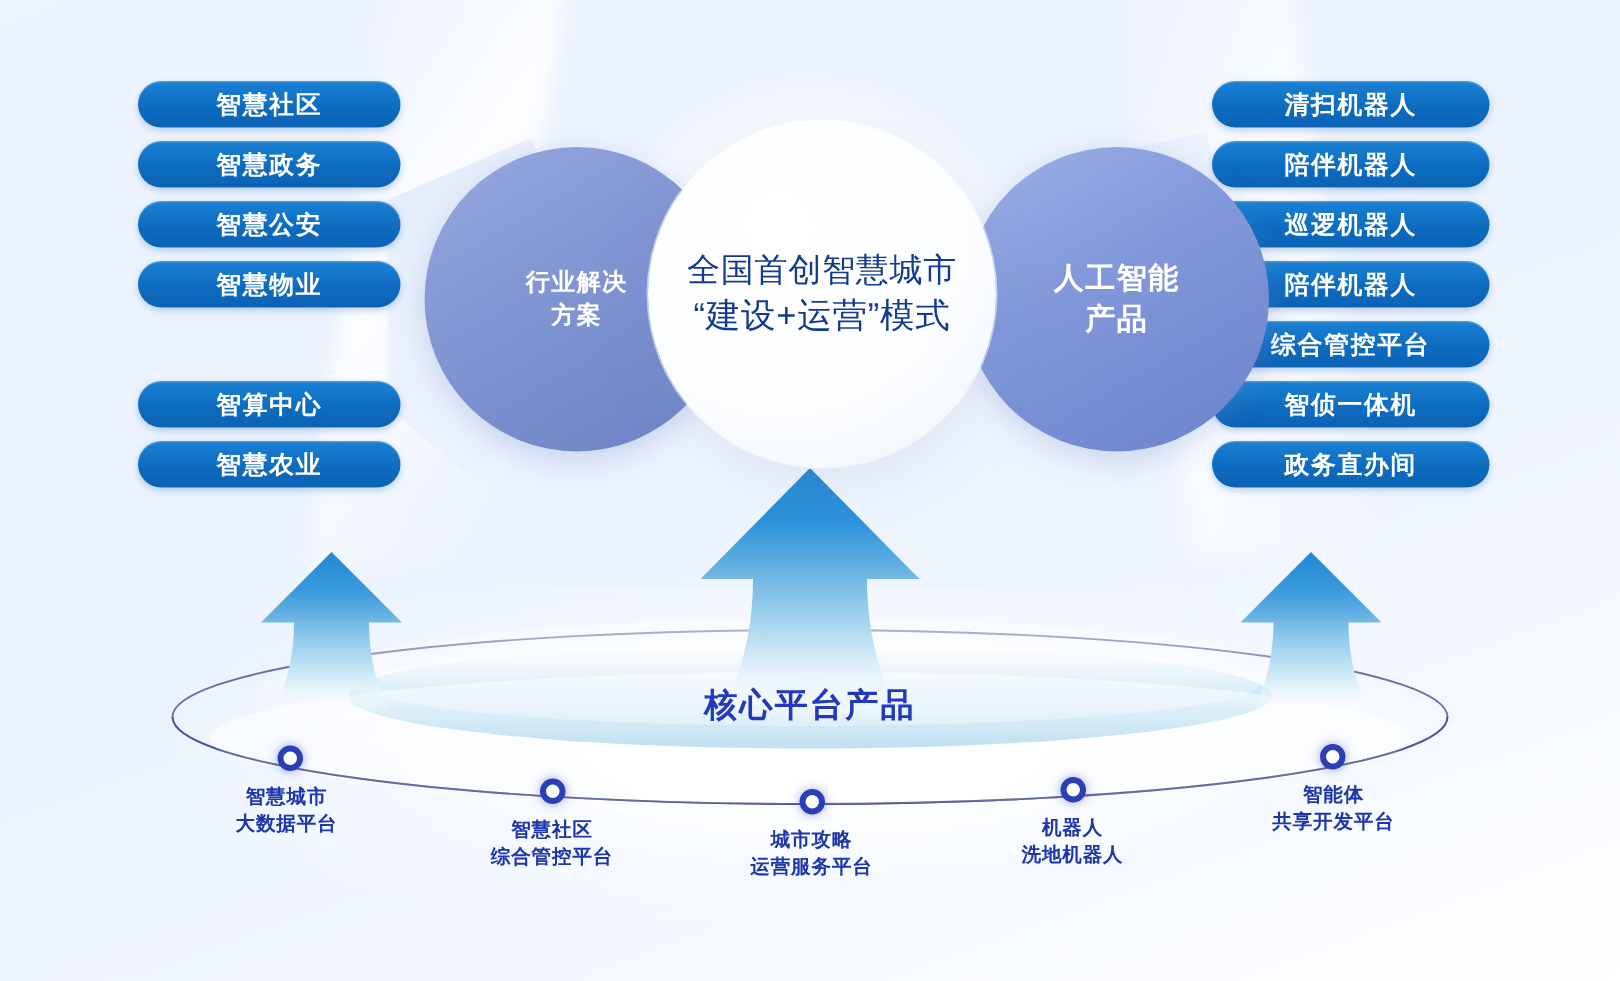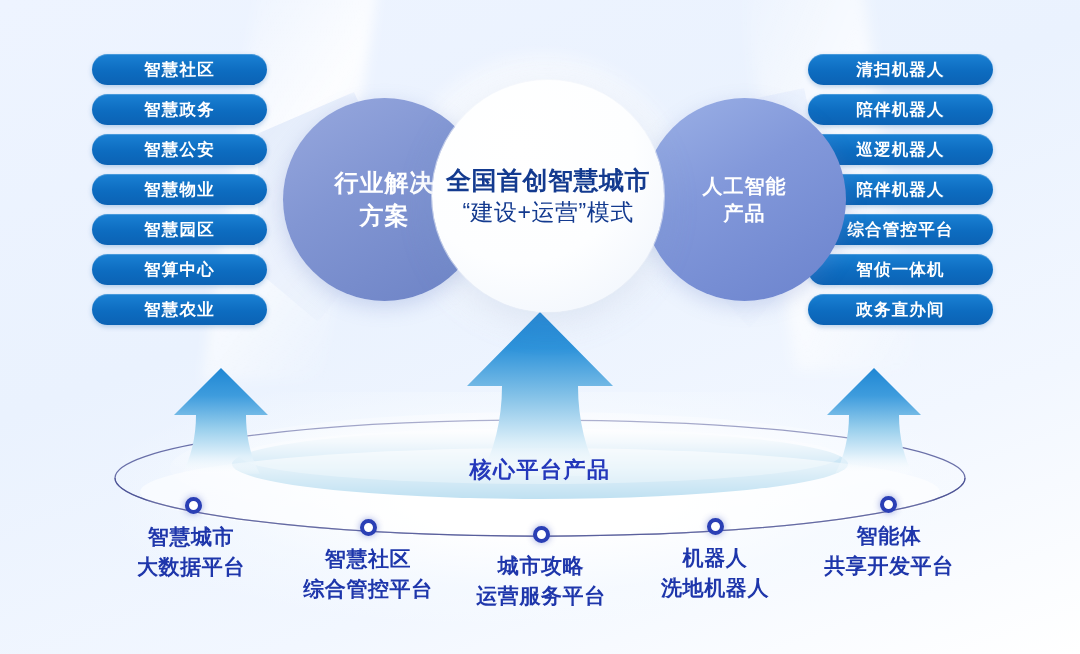--- a/index.html
+++ b/index.html
@@ -93,21 +93,21 @@
     align-items: center;
     justify-content: center;
     text-align: center;
     box-sizing: border-box;
   }
   .circle-side-left {
     left: 283px; top: 98px;
     width: 203px; height: 203px;
     background: linear-gradient(150deg, #97a8de 0%, #8296d3 42%, #6c82c5 100%);
     color: #ffffff;
-    font-size: 24px;
+    font-size: 16px;
     font-weight: bold;
     line-height: 1.34;
     letter-spacing: 1px;
     box-shadow: 0 6px 20px rgba(108,130,197,0.28);
     z-index: 3;
   }
   .circle-side-right {
     left: 643px; top: 98px;
     width: 203px; height: 203px;
     background: linear-gradient(150deg, #9cb1e6 0%, #8298da 42%, #6b83cd 100%);
@@ -121,22 +121,22 @@
   }
   .circle-center {
     left: 432px; top: 80px;
     width: 232px; height: 232px;
     background: radial-gradient(circle at 38% 30%, #ffffff 0%, #fdfeff 52%, #f3f7fd 82%, #e9f0fa 100%);
     box-shadow: 0 10px 34px rgba(120,150,200,0.22), 0 0 0 1px rgba(255,255,255,0.6);
     z-index: 5;
   }
   .center-l1 {
     color: #133a8f;
-    font-size: 25px;
-    font-weight: bold;
+    font-size: 22px;
+    font-weight: normal;
     letter-spacing: 0.5px;
     line-height: 1.36;
   }
   .center-l2 {
     color: #133a8f;
     font-size: 23px;
     font-weight: normal;
     letter-spacing: 0.5px;
     line-height: 1.36;
   }
@@ -164,21 +164,21 @@
     background: #ffffff;
     border: 4.5px solid #2a3fb5;
     box-sizing: border-box;
     box-shadow: 0 0 7px rgba(42,63,181,0.45);
     z-index: 8;
   }
   .node-label {
     position: absolute;
     text-align: center;
     color: #1e36ab;
-    font-size: 21px;
+    font-size: 13px;
     font-weight: bold;
     line-height: 1.42;
     letter-spacing: 0.6px;
     white-space: nowrap;
     z-index: 8;
   }
   .node-label span { display: block; }
 </style>
 </head>
 <body>
@@ -254,23 +254,20 @@
     </div>
   <div class="pill pill-left" style="top:94px">
       <span>智慧政务</span>
     </div>
   <div class="pill pill-left" style="top:134px">
       <span>智慧公安</span>
     </div>
   <div class="pill pill-left" style="top:174px">
       <span>智慧物业</span>
     </div>
-  <div class="pill pill-left" style="top:214px">
-      <span>智慧园区</span>
-    </div>
   <div class="pill pill-left" style="top:254px">
       <span>智算中心</span>
     </div>
   <div class="pill pill-left" style="top:294px">
       <span>智慧农业</span>
     </div>
 
   <div class="pill pill-right" style="top:54px">
       <span>清扫机器人</span>
     </div>

